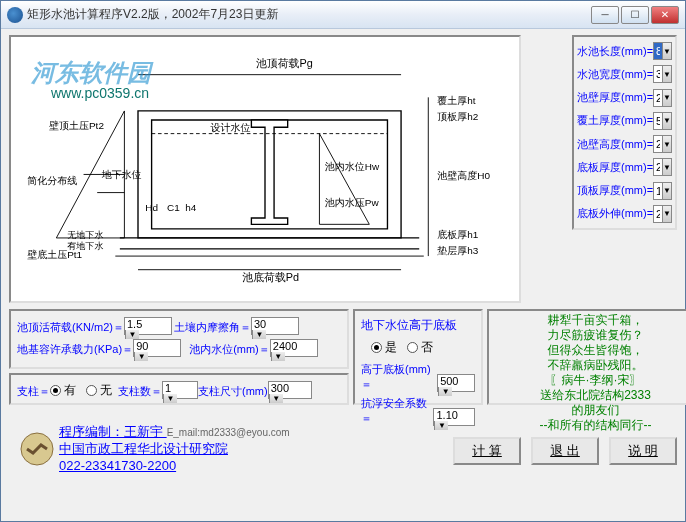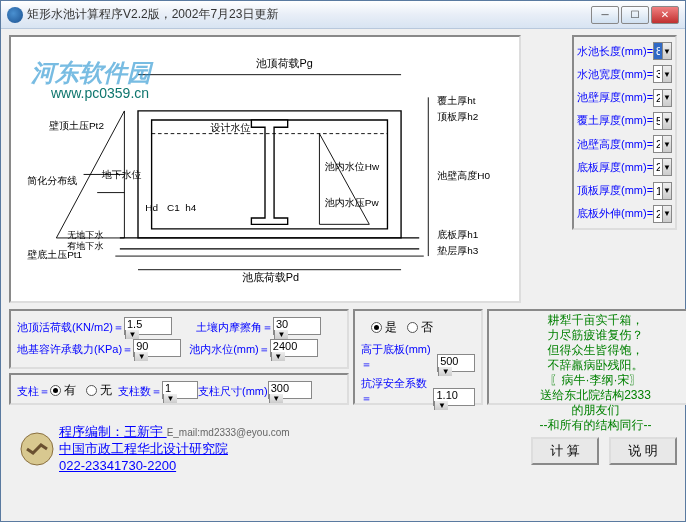--- a/index.html
+++ b/index.html
@@ -35,21 +35,21 @@
 .panel-row label { color: #00f; font-size: 11px; }
 .panel-row .combo { width: 48px; flex-direction: column; }
 .radio-group { display: inline-flex; gap: 10px; }
 .radio-item { display: flex; align-items: center; gap: 3px; cursor: pointer; }
 .radio-item .dot { width: 11px; height: 11px; border: 1px solid #555; border-radius: 50%; background: #fff; display: flex; align-items: center; justify-content: center; }
 .radio-item.on .dot::after { content: ""; width: 5px; height: 5px; background: #000; border-radius: 50%; }
 .footer { position: absolute; left: 0; top: 100px; right: 0; height: 100px; }
 .handshake { position: absolute; left: 10px; top: 22px; width: 36px; height: 36px; }
 .credits { position: absolute; left: 50px; top: 14px; color: #00f; font-size: 13px; line-height: 17px; text-decoration: underline; }
 .mail-img { display: inline-block; width: 80px; height: 12px; font-size: 10px; color: #666; }
-.btn-row { position: absolute; right: 0; top: 28px; display: flex; gap: 10px; }
+.btn-row { position: absolute; right: 0; top: 28px; display: flex; gap: 10px; text-decoration: underline; }
 .big-btn { width: 68px; height: 28px; border: 2px outset #ddd; background: #e8e8e8; cursor: pointer; font-size: 13px; }
 </style>
 </head>
 <body>
 
 <div class="window">
   <div class="titlebar">
     <div class="title-icon"></div>
     <div class="title-text">矩形水池计算程序V2.2版，2002年7月23日更新</div>
     <div class="win-btns">
@@ -187,21 +187,21 @@
     </div>
 
     <div class="bottom-area">
       <div class="panel panel-bl1">
         <div class="panel-row">
           <label>池顶活荷载(KN/m2)＝</label>
           <div class="combo">
               <input value="1.5" style="">
               <div class="arrow">▼</div>
             </div>
-          <label style="margin-left:24px">土壤内摩擦角＝</label>
+          <label style="margin-left:2px">土壤内摩擦角＝</label>
           <div class="combo">
               <input value="30" style="">
               <div class="arrow">▼</div>
             </div>
         </div>
         <div class="panel-row">
           <label>地基容许承载力(KPa)＝</label>
           <div class="combo">
               <input value="90" style="">
               <div class="arrow">▼</div>
@@ -234,20 +234,21 @@
             </div>
           <label style="">支柱尺寸(mm)</label>
           <div class="combo" style="width:44px">
               <input value="300" style="">
               <div class="arrow">▼</div>
             </div>
         </div>
       </div>
 
       <div class="panel panel-bm">
+        <div style="color:#00f;margin-bottom:3px">地下水位高于底板</div>
         <div class="radio-group" style="margin:2px 0 6px 10px">
           <div class="radio-item on">
               <span class="dot"></span>
               <span>是</span>
             </div>
           <div class="radio-item">
               <span class="dot"></span>
               <span>否</span>
             </div>
         </div>
@@ -283,18 +284,19 @@
             <circle cx="18" cy="18" r="16" fill="#d8c890" stroke="#8a7040"></circle>
             <path d="M8 18 L14 22 L22 14 L28 18" stroke="#6a5030" fill="none" stroke-width="3"></path>
           </svg>
         <div class="credits">
           <div><span>程序编制：王新宇  </span><span class="mail-img"><span>E_mail:</span><span>md2333@eyou.com</span></span></div>
           <div>中国市政工程华北设计研究院</div>
           <div>022-23341730-2200</div>
         </div>
         <div class="btn-row">
           <button class="big-btn">计  算</button>
+          <button class="big-btn">退  出</button>
           <button class="big-btn">说  明</button>
         </div>
       </div>
     </div>
   </div>
 </div>
 
 </body></html>

